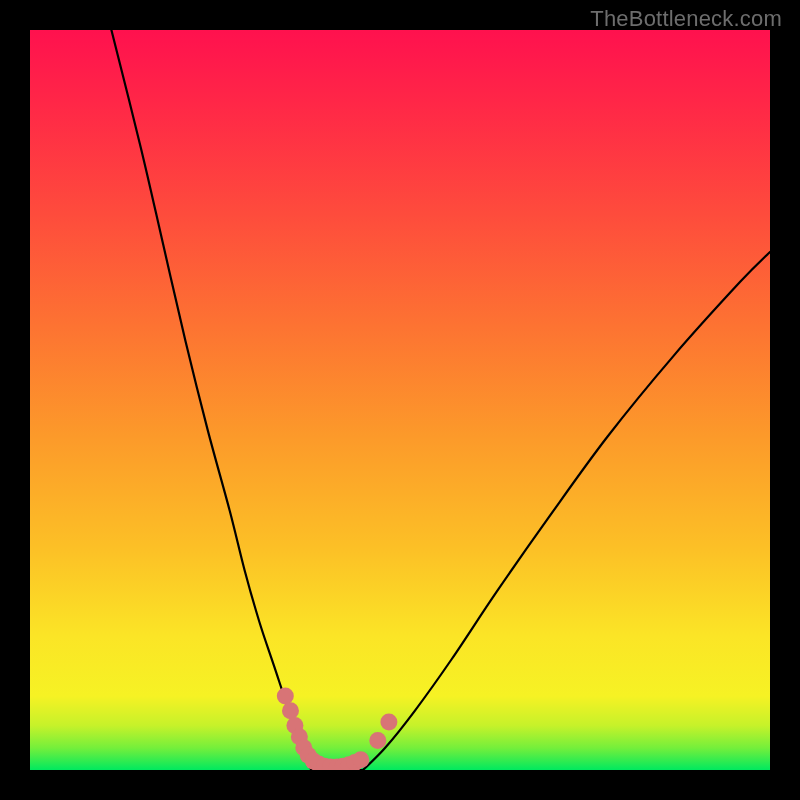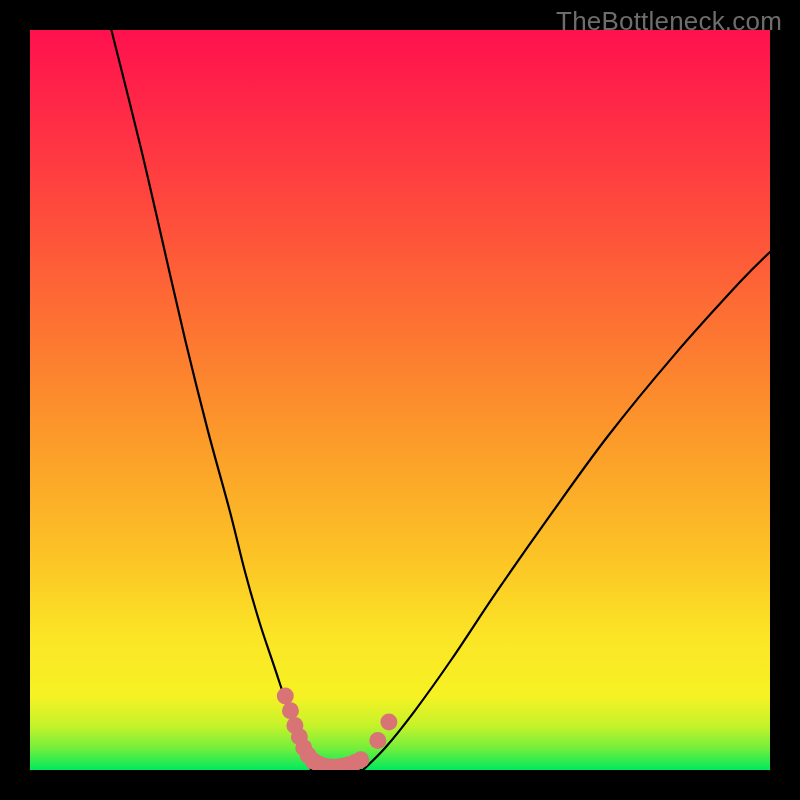--- a/index.html
+++ b/index.html
@@ -25,21 +25,21 @@
     left: 30px;
     width: 740px;
     height: 740px;
     overflow: hidden;
   }
   .watermark {
     position: absolute;
     top: 6px;
     right: 18px;
     color: #6d6d6d;
-    font-size: 26px;
+    font-size: 22px;
     font-weight: 500;
     letter-spacing: 0.2px;
   }
   svg {
     display: block;
     width: 740px;
     height: 740px;
   }
 </style>
 </head>

